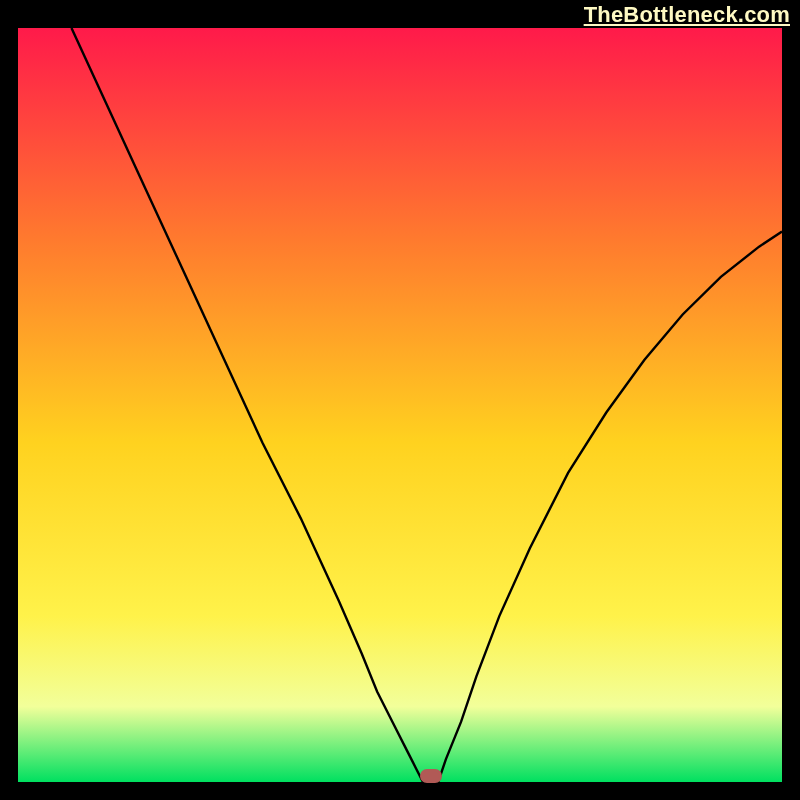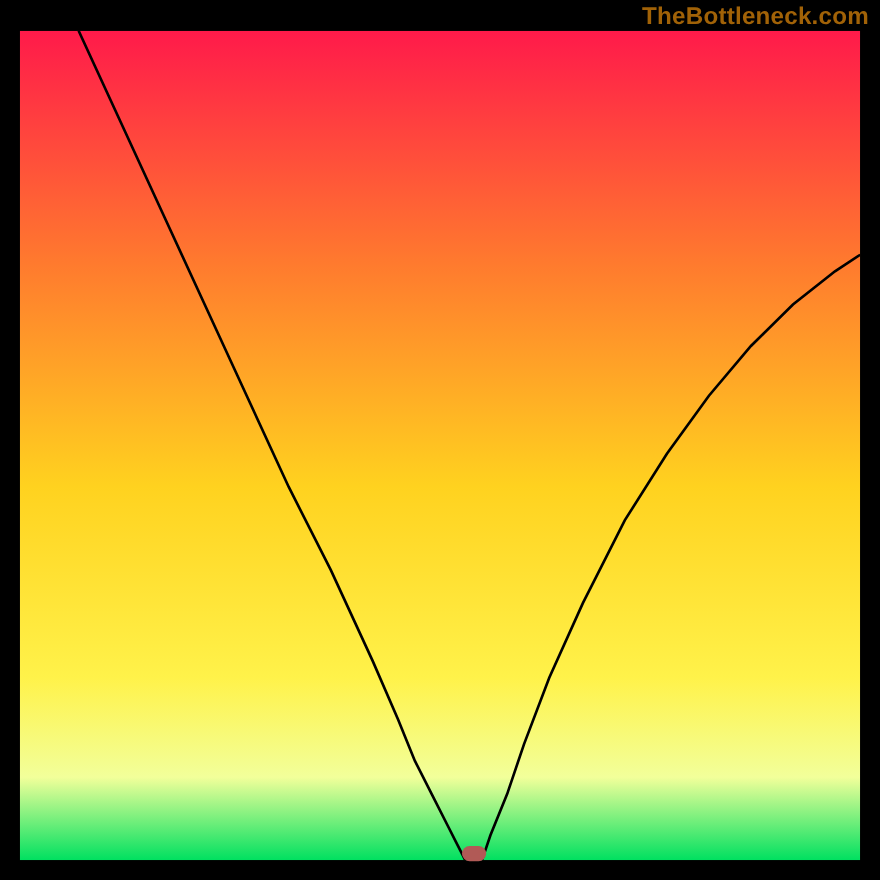--- a/index.html
+++ b/index.html
@@ -14,26 +14,27 @@
   .frame {
     position: relative;
     width: 800px;
     height: 800px;
     background: #000;
   }
   .watermark {
     position: absolute;
     top: 2px;
     right: 10px;
-    color: #a16207;
+    color: #fef9c3;
     font-size: 22px;
     font-weight: 600;
     letter-spacing: 0.2px;
     z-index: 10;
     user-select: none;
+    text-decoration: underline;
   }
   .plot-area {
     position: absolute;
     left: 18px;
     top: 28px;
     width: 764px;
     height: 754px;
   }
   .plot-area svg {
     display: block;

